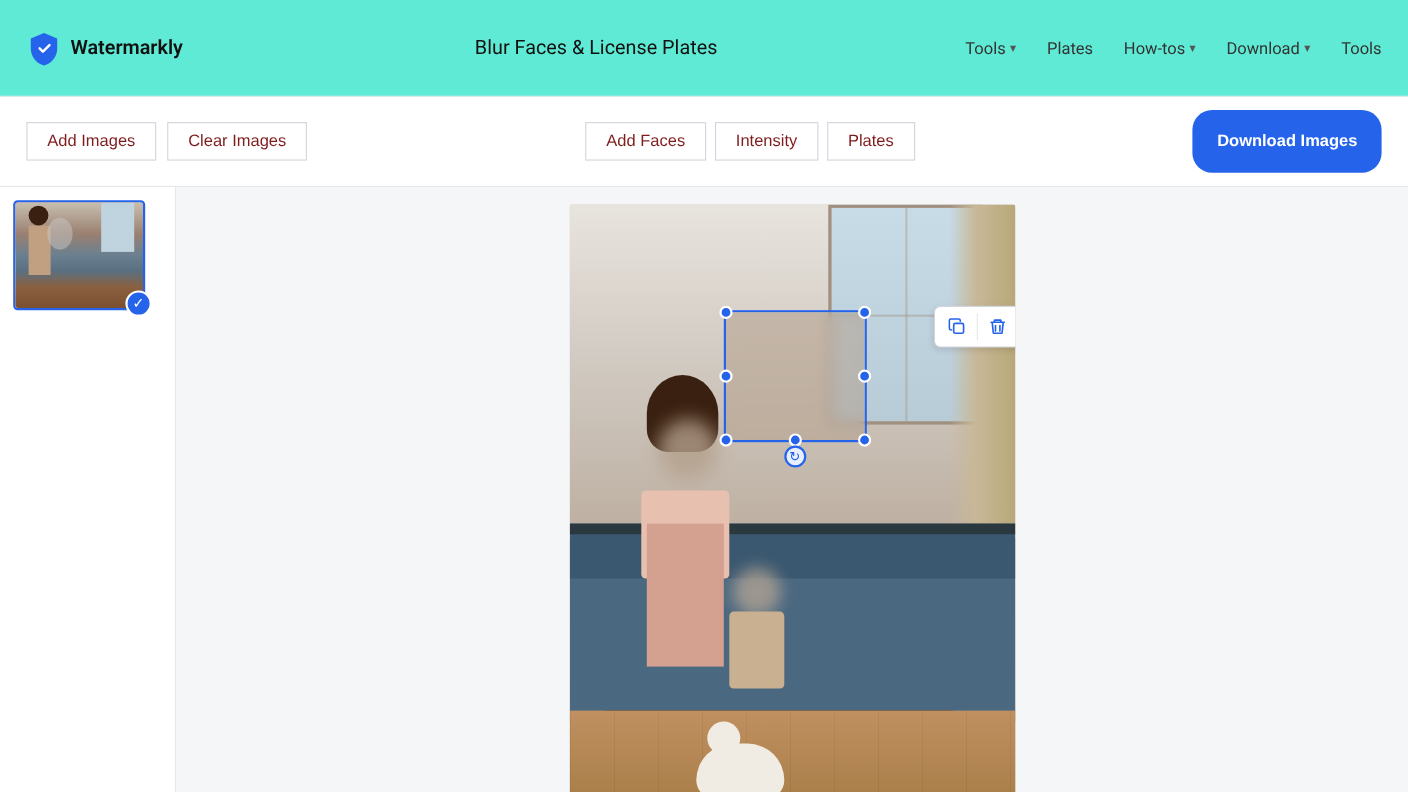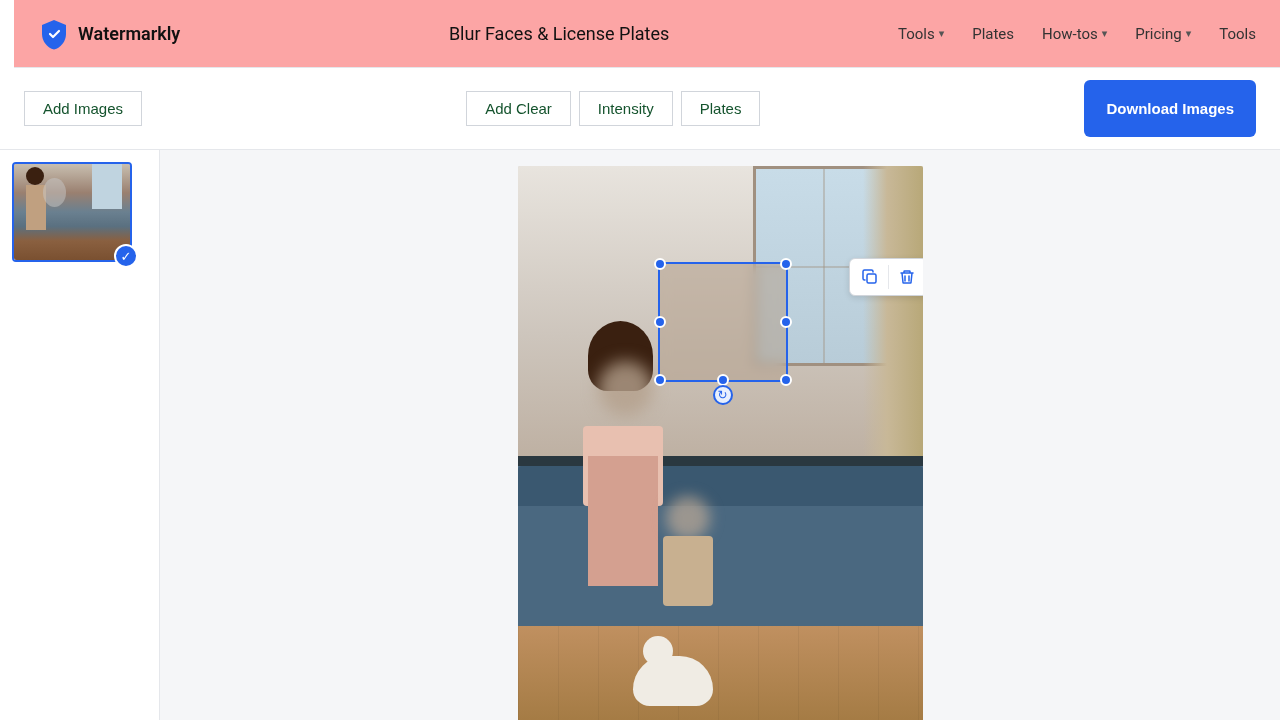--- a/index.html
+++ b/index.html
@@ -3,24 +3,23 @@
   <meta charset="utf-8">
   <style>
     * { margin: 0; padding: 0; box-sizing: border-box; }
     body { font-family: -apple-system, BlinkMacSystemFont, 'Segoe UI', Roboto, sans-serif; background: #fff; width: 1280px; height: 720px; overflow: hidden; }
 
     
     .navbar {
       display: flex;
       align-items: center;
       padding: 0 24px;
-      height: 68px;
+      height: 88px;
       border-bottom: 1px solid #e5e7eb;
-      background: #fca5a5;
-      margin-left: 14px;
+      background: #5eead4;
     }
     .logo-area {
       display: flex;
       align-items: center;
       gap: 8px;
       margin-right: 40px;
     }
     .logo-icon {
       width: 32px;
       height: 32px;
@@ -67,30 +66,30 @@
       gap: 10px;
     }
     .btn {
       padding: 8px 18px;
       border-radius: 0;
       font-size: 15px;
       font-weight: 500;
       cursor: pointer;
       border: 1.5px solid #d1d5db;
       background: #fff;
-      color: #14532d;
+      color: #7f1d1d;
     }
     .btn-primary {
       background: #2563eb;
       color: #fff;
       border: none;
       font-weight: 600;
       padding: 20px 22px;
       font-size: 15px;
-      border-radius: 6px;
+      border-radius: 18px;
       cursor: pointer;
       margin-left: auto;
     }
     .toolbar-spacer { flex: 1; }
     .toolbar-center {
       display: flex;
       gap: 8px;
       margin: 0 auto;
     }
 
@@ -418,36 +417,37 @@
       <span class="chevron">▾</span>
     </span>
     <span class="nav-link">
       <span>Plates</span>
     </span>
     <span class="nav-link">
       <span>How-tos</span>
       <span class="chevron">▾</span>
     </span>
     <span class="nav-link">
-      <span>Pricing</span>
+      <span>Download</span>
       <span class="chevron">▾</span>
     </span>
     <span class="nav-link">
       <span>Tools</span>
     </span>
   </div>
 </nav>
 
 <div class="toolbar">
   <button class="btn">Add Images</button>
+  <button class="btn">Clear Images</button>
 
   <div class="toolbar-spacer"></div>
 
   <div class="toolbar-center">
-    <button class="btn">Add Clear</button>
+    <button class="btn">Add Faces</button>
     <button class="btn">Intensity</button>
     <button class="btn">Plates</button>
   </div>
 
   <div class="toolbar-spacer"></div>
 
   <button class="btn-primary">Download Images</button>
 </div>
 
 <div class="main">

